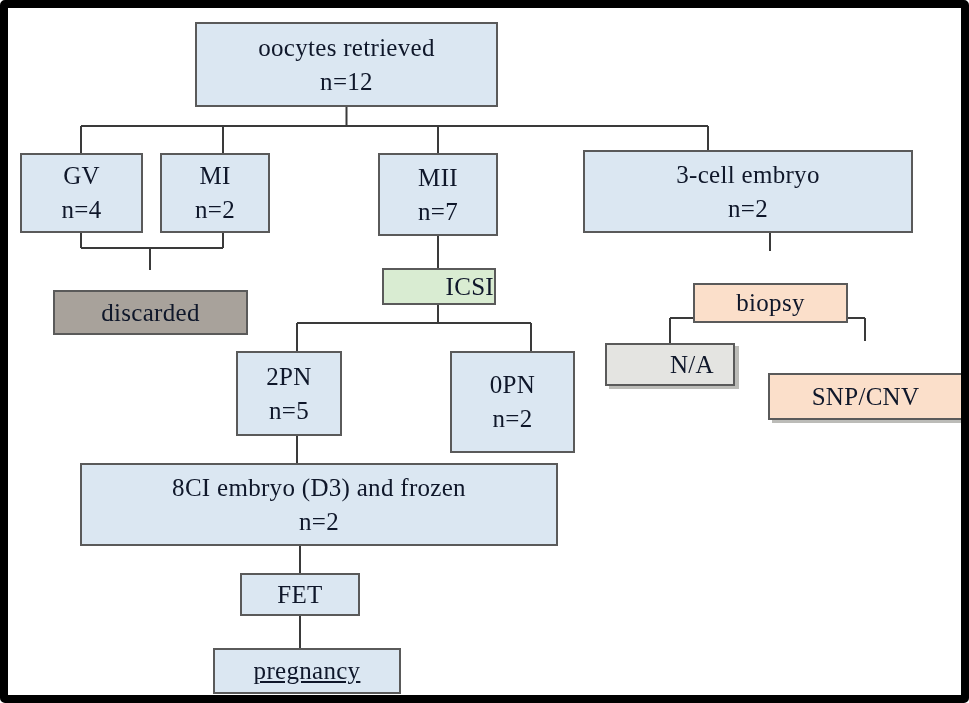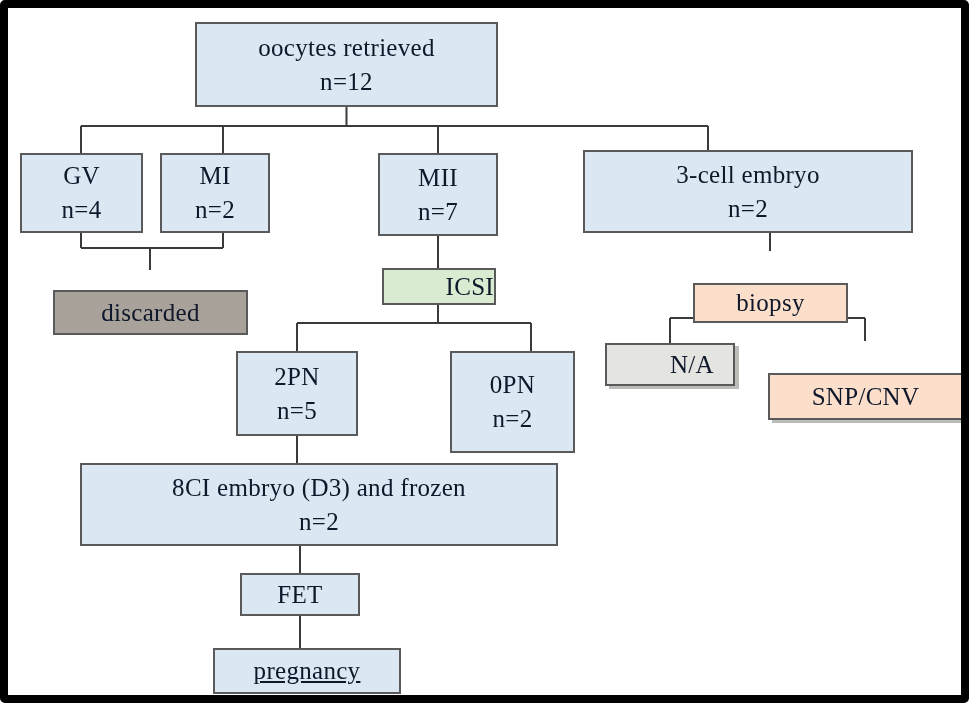--- a/index.html
+++ b/index.html
@@ -111,21 +111,21 @@
   </div>
 
   <div class="node green" style="left:374px; top:260px; width:114px; height:37px;">
     <span>ICSI</span>
   </div>
 
   <div class="node peach" style="left:685px; top:243px; width:155px; height:40px;">
     <span>biopsy</span>
   </div>
 
-  <div class="node blue" style="left:228px; top:343px; width:122px; height:85px;">
+  <div class="node blue" style="left:228px; top:343px; width:106px; height:85px;">
     <span>2PN</span>
     <span>n=5</span>
   </div>
 
   <div class="node blue" style="left:442px; top:343px; width:125px; height:102px;">
     <span>0PN</span>
     <span>n=2</span>
   </div>
 
   <div class="node graylight shadowed" style="left:597px; top:335px; width:130px; height:43px;">

